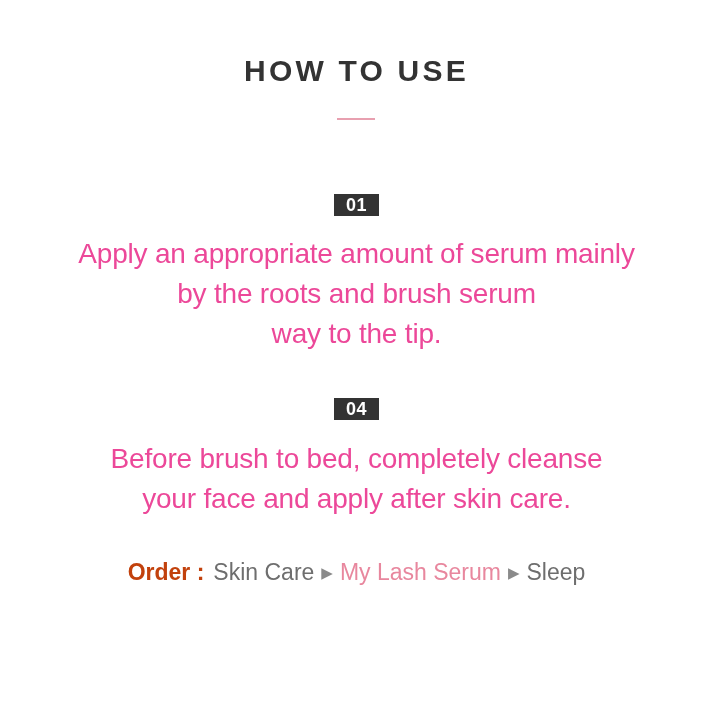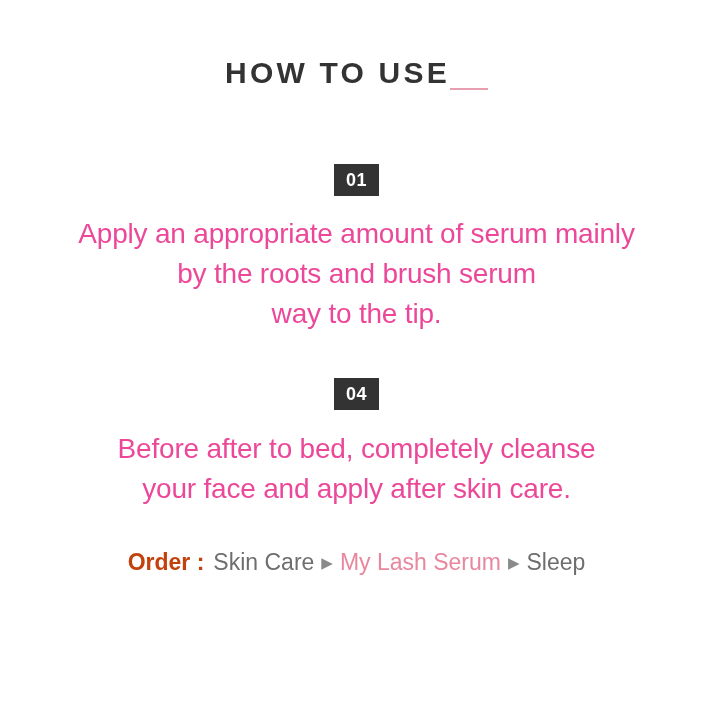--- a/index.html
+++ b/index.html
@@ -22,21 +22,21 @@
     box-sizing: border-box;
     display: flex;
     flex-direction: column;
     align-items: center;
   }
 
   
   .title-block {
     margin-top: 56px;
     display: flex;
-    flex-direction: row;
+    flex-direction: column;
     align-items: center;
   }
 
   .page-title {
     font-family: "Liberation Sans", sans-serif;
     font-size: 30px;
     font-weight: 900;
     letter-spacing: 3.2px;
     color: #333333;
     line-height: 1;
@@ -47,21 +47,21 @@
   .title-divider {
     margin-top: 32px;
     width: 38px;
     height: 2px;
     background: #e8a0b0;
   }
 
   
   .step-badge {
     width: 45px;
-    height: 32px;
+    height: 22px;
     background: #333333;
     color: #ffffff;
     display: flex;
     align-items: center;
     justify-content: center;
     font-family: "Liberation Sans", sans-serif;
     font-size: 18px;
     font-weight: 700;
     letter-spacing: 0.5px;
     line-height: 1;
@@ -142,21 +142,21 @@
 
   <div class="step-text" id="step-1-text">
     <span class="line">Apply an appropriate amount of serum mainly</span>
     <span class="line">by the roots and brush serum</span>
     <span class="line">way to the tip.</span>
   </div>
 
   <div class="step-badge" id="step-2-badge">04</div>
 
   <div class="step-text" id="step-2-text">
-    <span class="line">Before after to bed, completely cleanse</span>
+    <span class="line">Before brush to bed, completely cleanse</span>
     <span class="line">your face and apply after skin care.</span>
   </div>
 
   <div class="order-line">
     <span class="order-label">Order :</span>
     <span class="sp-md"></span>
     <span class="order-step">Skin Care</span>
     <span class="sp-sm"></span>
     <span class="order-arrow">▶</span>
     <span class="sp-sm"></span>

